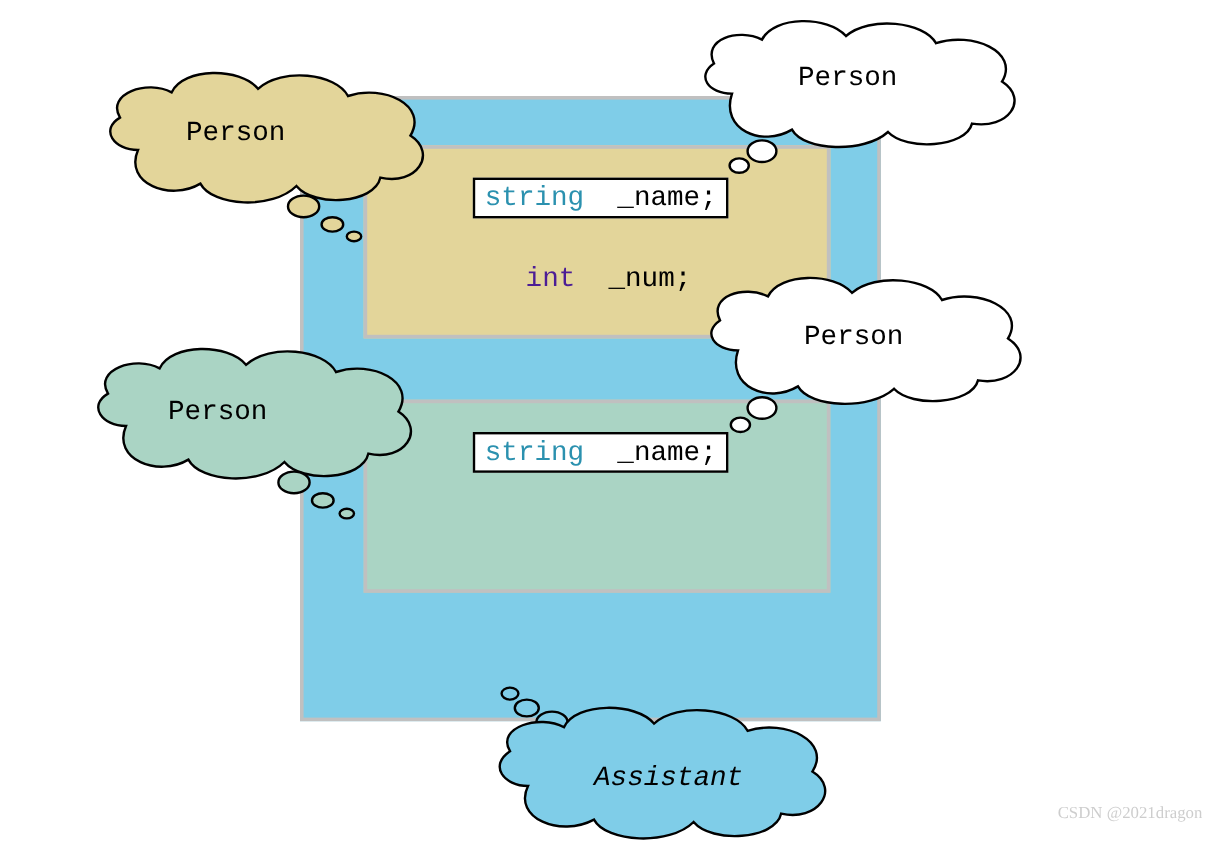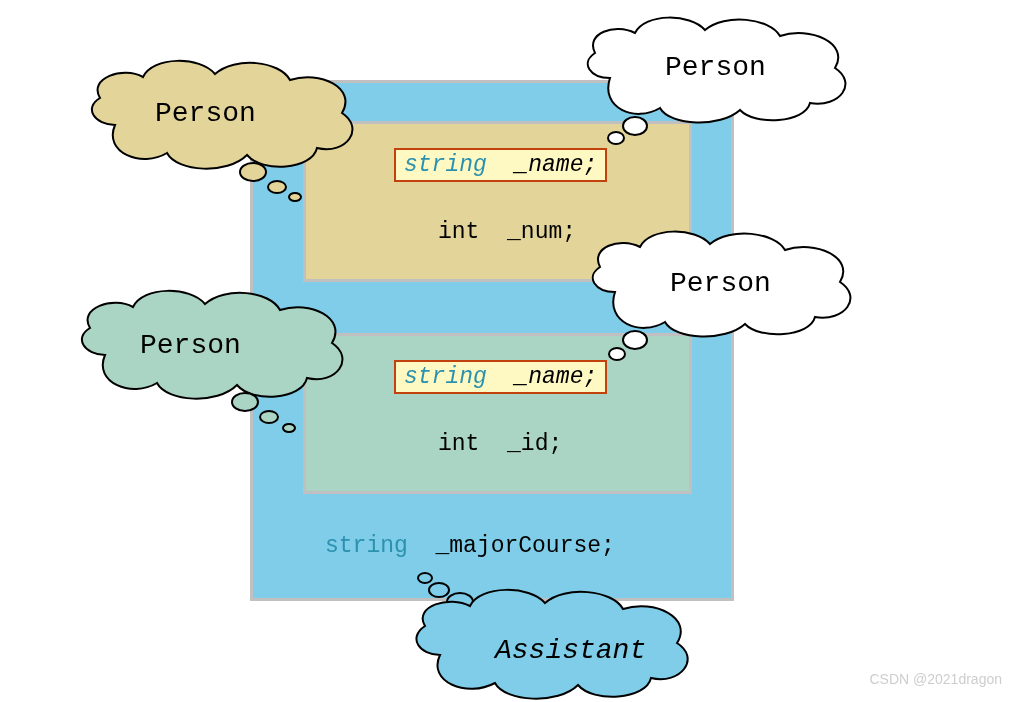--- a/index.html
+++ b/index.html
@@ -25,53 +25,52 @@
     position: absolute;
     left: 50px;
     width: 383px;
     height: 155px;
     border: 3px solid #c0c0c0;
   }
   .box-1 { top: 38px;  background: #e3d59a; }
   .box-2 { top: 250px; background: #aad4c4; }
   .field-white {
     position: absolute;
-    background: #fef9c3;
-    border: 2px solid #c2410c;
+    background: #ffffff;
+    border: 2px solid #000000;
     padding: 2px 8px;
     white-space: nowrap;
-    font-style: italic;
   }
   .plain-field {
     position: absolute;
     white-space: nowrap;
   }
   .kw-type   { color: #2b91af; }
-  .kw-prim   { color: #000000; }
+  .kw-prim   { color: #4c1d95; }
   .kw-ident  { color: #000000; }
   .watermark {
     position: absolute;
     right: 22px;
     bottom: 15px;
-    font-family: Liberation Sans, sans-serif;
+    font-family: Liberation Serif, serif;
     font-size: 14px;
     color: #bdbdbd;
     opacity: 0.75;
   }
 
   
   .bubble {
     position: absolute;
     stroke: #000000;
     stroke-width: 2;
     fill: #ffffff;
   }
   .bubble-label {
     position: absolute;
-    font-size: 28px;
+    font-size: 23px;
     font-family: Consolas, "Courier New", monospace;
     color: #000;
     white-space: nowrap;
   }
 </style>
 </head>
 <body>
 
 <div class="outer-box">
 
@@ -84,30 +83,22 @@
       <span class="kw-prim">int</span>
       <span class="kw-ident">&nbsp;</span><span class="kw-ident">_num;</span>
     </div>
   </div>
 
   <div class="inner-box box-2">
     <div class="field-white" style="left:88px; top:24px;">
       <span class="kw-type">string</span>
       <span class="kw-ident">&nbsp;</span><span class="kw-ident">_name;</span>
     </div>
-    <div class="plain-field" style="left:132px; top:95px;">
-      <span class="kw-prim">int</span>
-      <span class="kw-ident">&nbsp;</span><span class="kw-ident">_id;</span>
-    </div>
   </div>
 
-  <div class="plain-field" style="left:72px; top:450px;">
-    <span class="kw-type">string</span>
-    <span class="kw-ident">&nbsp;</span><span class="kw-ident">_majorCourse;</span>
-  </div>
 </div>
 
 <svg class="bubble" style="left:550px; top:8px;" width="320" height="140">
   <path d="M 60 70 
            C 40 70 30 55 45 45
            C 35 25 65 15 85 25
            C 95 5 140 5 155 22
            C 175 5 220 10 230 28
            C 260 18 300 35 285 60
            C 308 75 290 100 260 95

